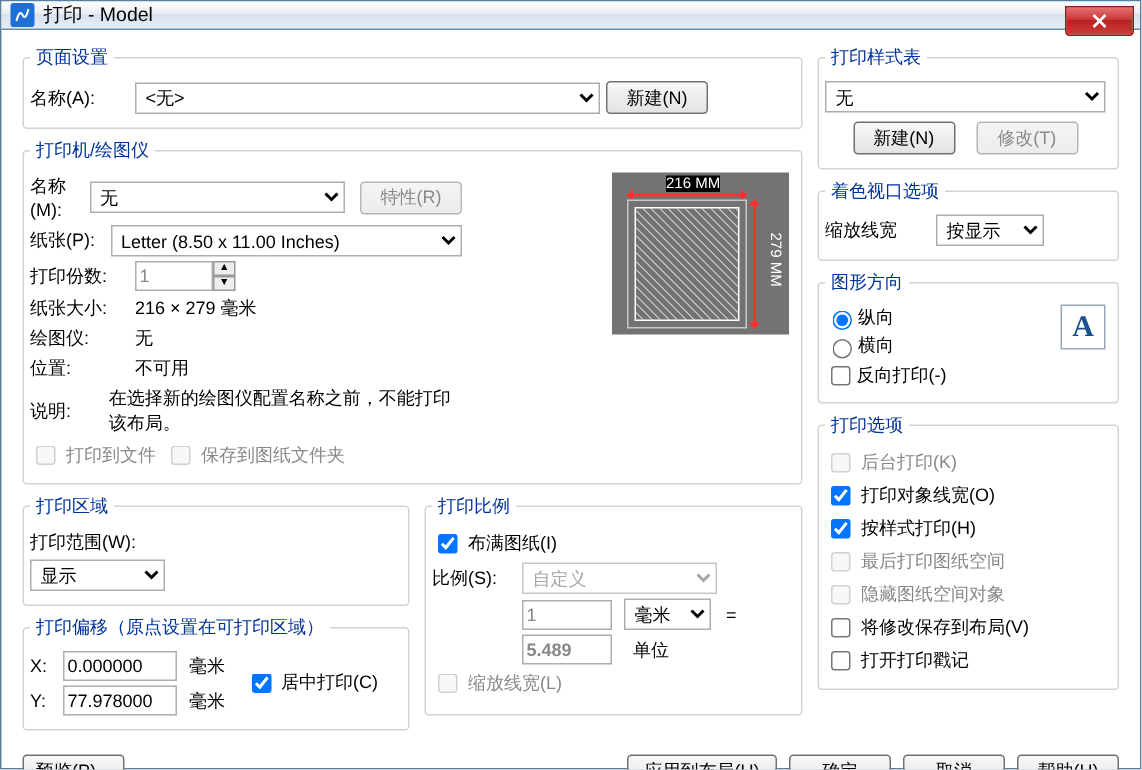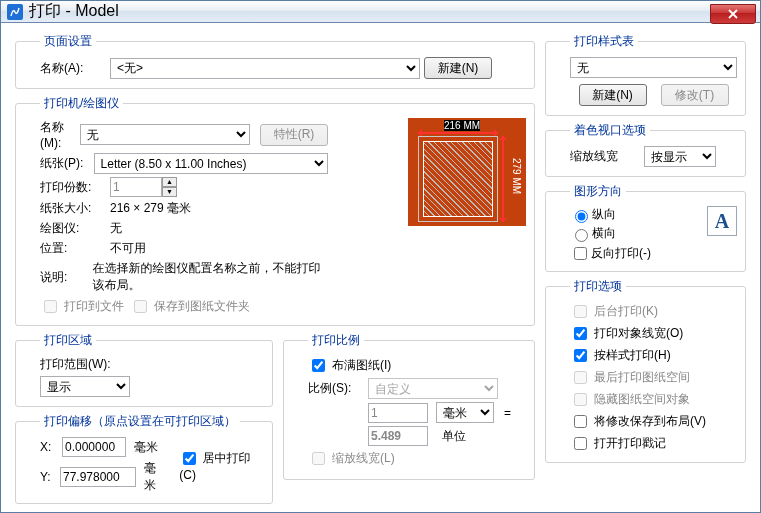--- a/index.html
+++ b/index.html
@@ -29,21 +29,21 @@
     position: relative;
   }
   .titlebar .app-icon {
     width: 16px; height: 16px;
     background: #1e6fd6;
     border-radius: 2px;
     display:flex;align-items:center;justify-content:center;
     margin-right: 6px;
   }
   .titlebar .app-icon svg { width:12px;height:12px; }
-  .titlebar .title { font-size: 16px; color:#000; }
+  .titlebar .title { font-size: 13px; color:#000; }
   .close-btn {
     position:absolute; right:4px; top:3px;
     width: 46px; height: 20px;
     background: linear-gradient(to bottom,#e57373,#c93636 45%,#b82020 46%,#cf3b3b);
     border:1px solid #8b1a1a;
     border-radius: 0 0 3px 3px;
     display:flex;align-items:center;justify-content:center;
     color:#fff; font-weight:bold;
   }
   .content {
@@ -51,21 +51,21 @@
     padding: 10px 14px 6px 14px;
     display:flex;
     gap: 10px;
   }
   .left-col { width: 520px; }
   .right-col { flex:1; }
   fieldset {
     border:1px solid #d2d2d2;
     border-radius:3px;
     margin: 0 0 6px 0;
-    padding: 4px 8px 6px 24px;
+    padding: 4px 8px 6px 4px;
   }
   legend { padding: 0 4px; color:#003399; }
   .row { display:flex; align-items:center; margin: 3px 0; gap:4px; }
   .lbl { width: 66px; }
   .lbl-s { width: 56px; }
   select, input[type=text] {
     font-family: inherit;
     font-size: 12px;
     border:1px solid #abadb3;
     height: 20px;
@@ -88,21 +88,21 @@
     color:#8a8a8a;
     border-color:#b5b5b5;
     background:linear-gradient(to bottom,#f4f4f4,#ececec);
   }
   .wide { flex:1; }
   .spinner { width:52px; }
   .spin-wrap { display:flex; }
   .spin-btns { display:flex; flex-direction:column; }
   .spin-btns button { height:10px;width:15px;font-size:7px;line-height:6px;border:1px solid #999;background:#eee;padding:0;}
   .preview {
-    width:118px;height:108px;background:#c2410c;
+    width:118px;height:108px;background:#737373;
     position:relative;
     margin-left:auto;
     margin-top:2px;
   }
   .preview .toplabel {
     position:absolute; top:2px; left:36px;
     color:#fff;font-size:10px;
     background:#000;
   }
   .preview .redline-top {
@@ -266,21 +266,21 @@
               </select>
             </div>
           </fieldset>
 
           <fieldset>
             <legend>打印偏移（原点设置在可打印区域）</legend>
             <div style="display:flex;align-items:center;">
               <div>
                 <div class="row">
                   <span style="width:18px">X:</span>
-                  <input type="text" style="width: 64px;" value="0.000000">
+                  <input type="text" style="width: 76px;" value="0.000000">
                   <span style="margin-left:4px">毫米</span>
                 </div>
                 <div class="row">
                   <span style="width:18px">Y:</span>
                   <input type="text" style="width: 76px;" value="77.978000">
                   <span style="margin-left:4px">毫米</span>
                 </div>
               </div>
               <div style="margin-left:14px">
                 <input type="checkbox" checked="" class="cb" style="">

